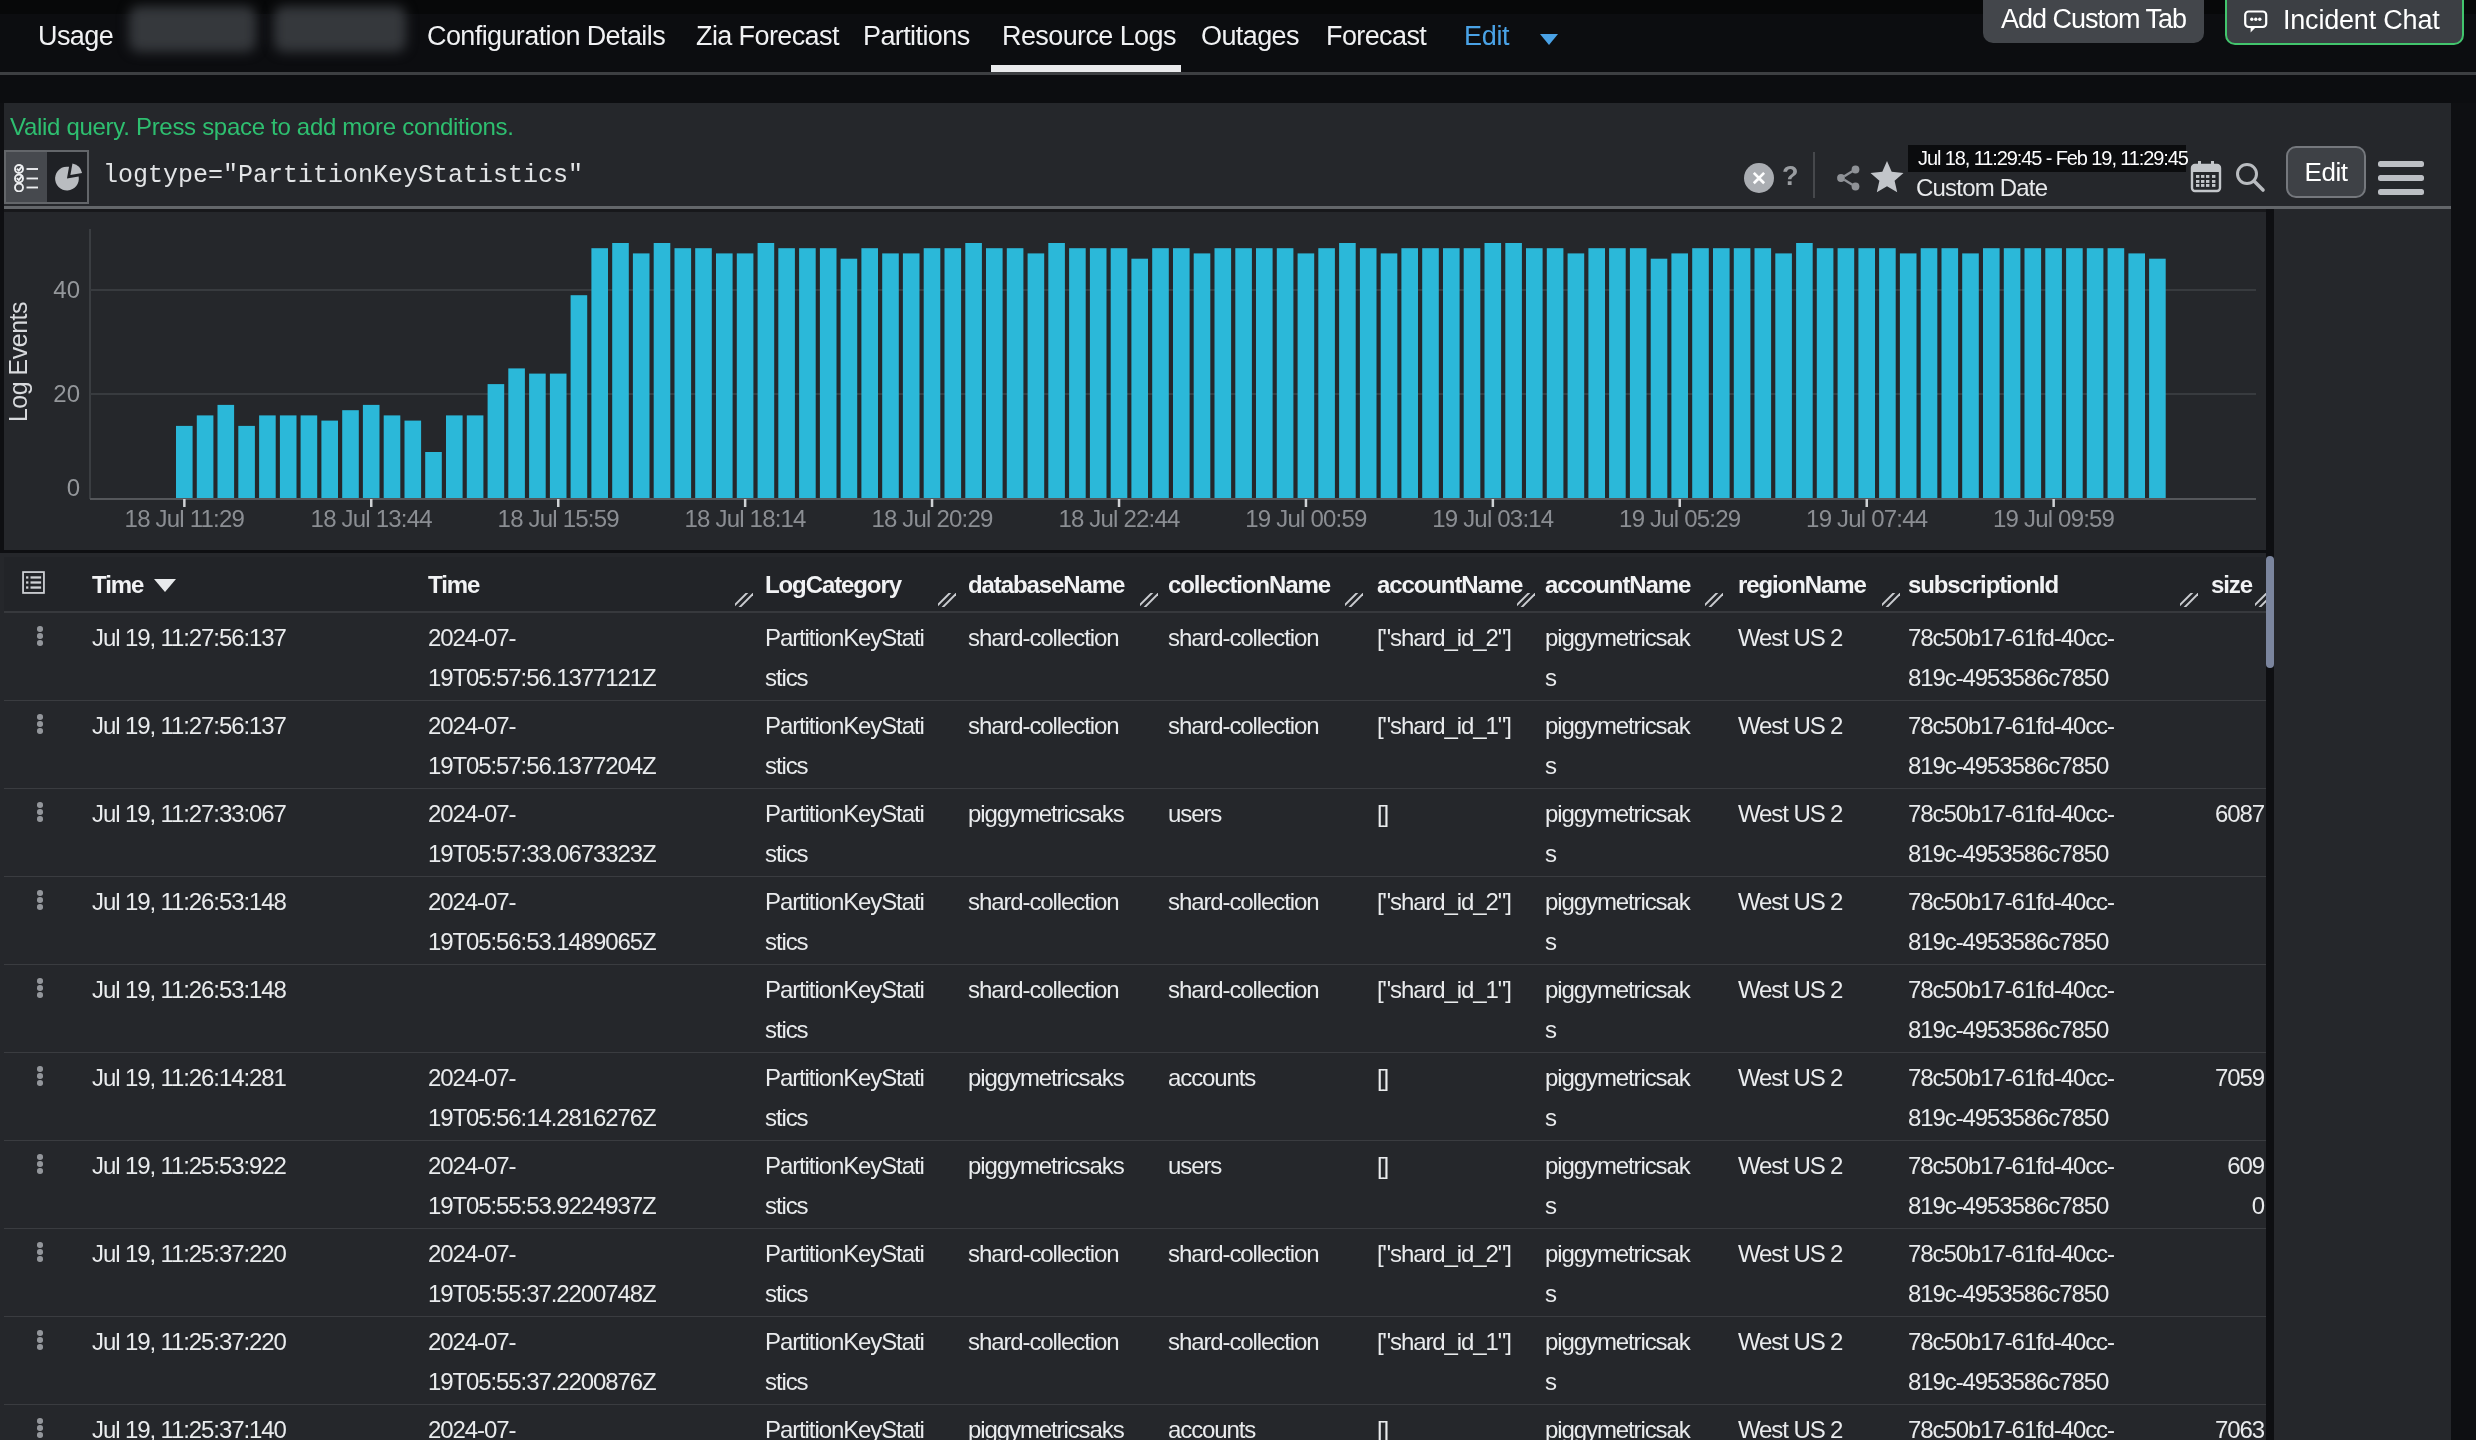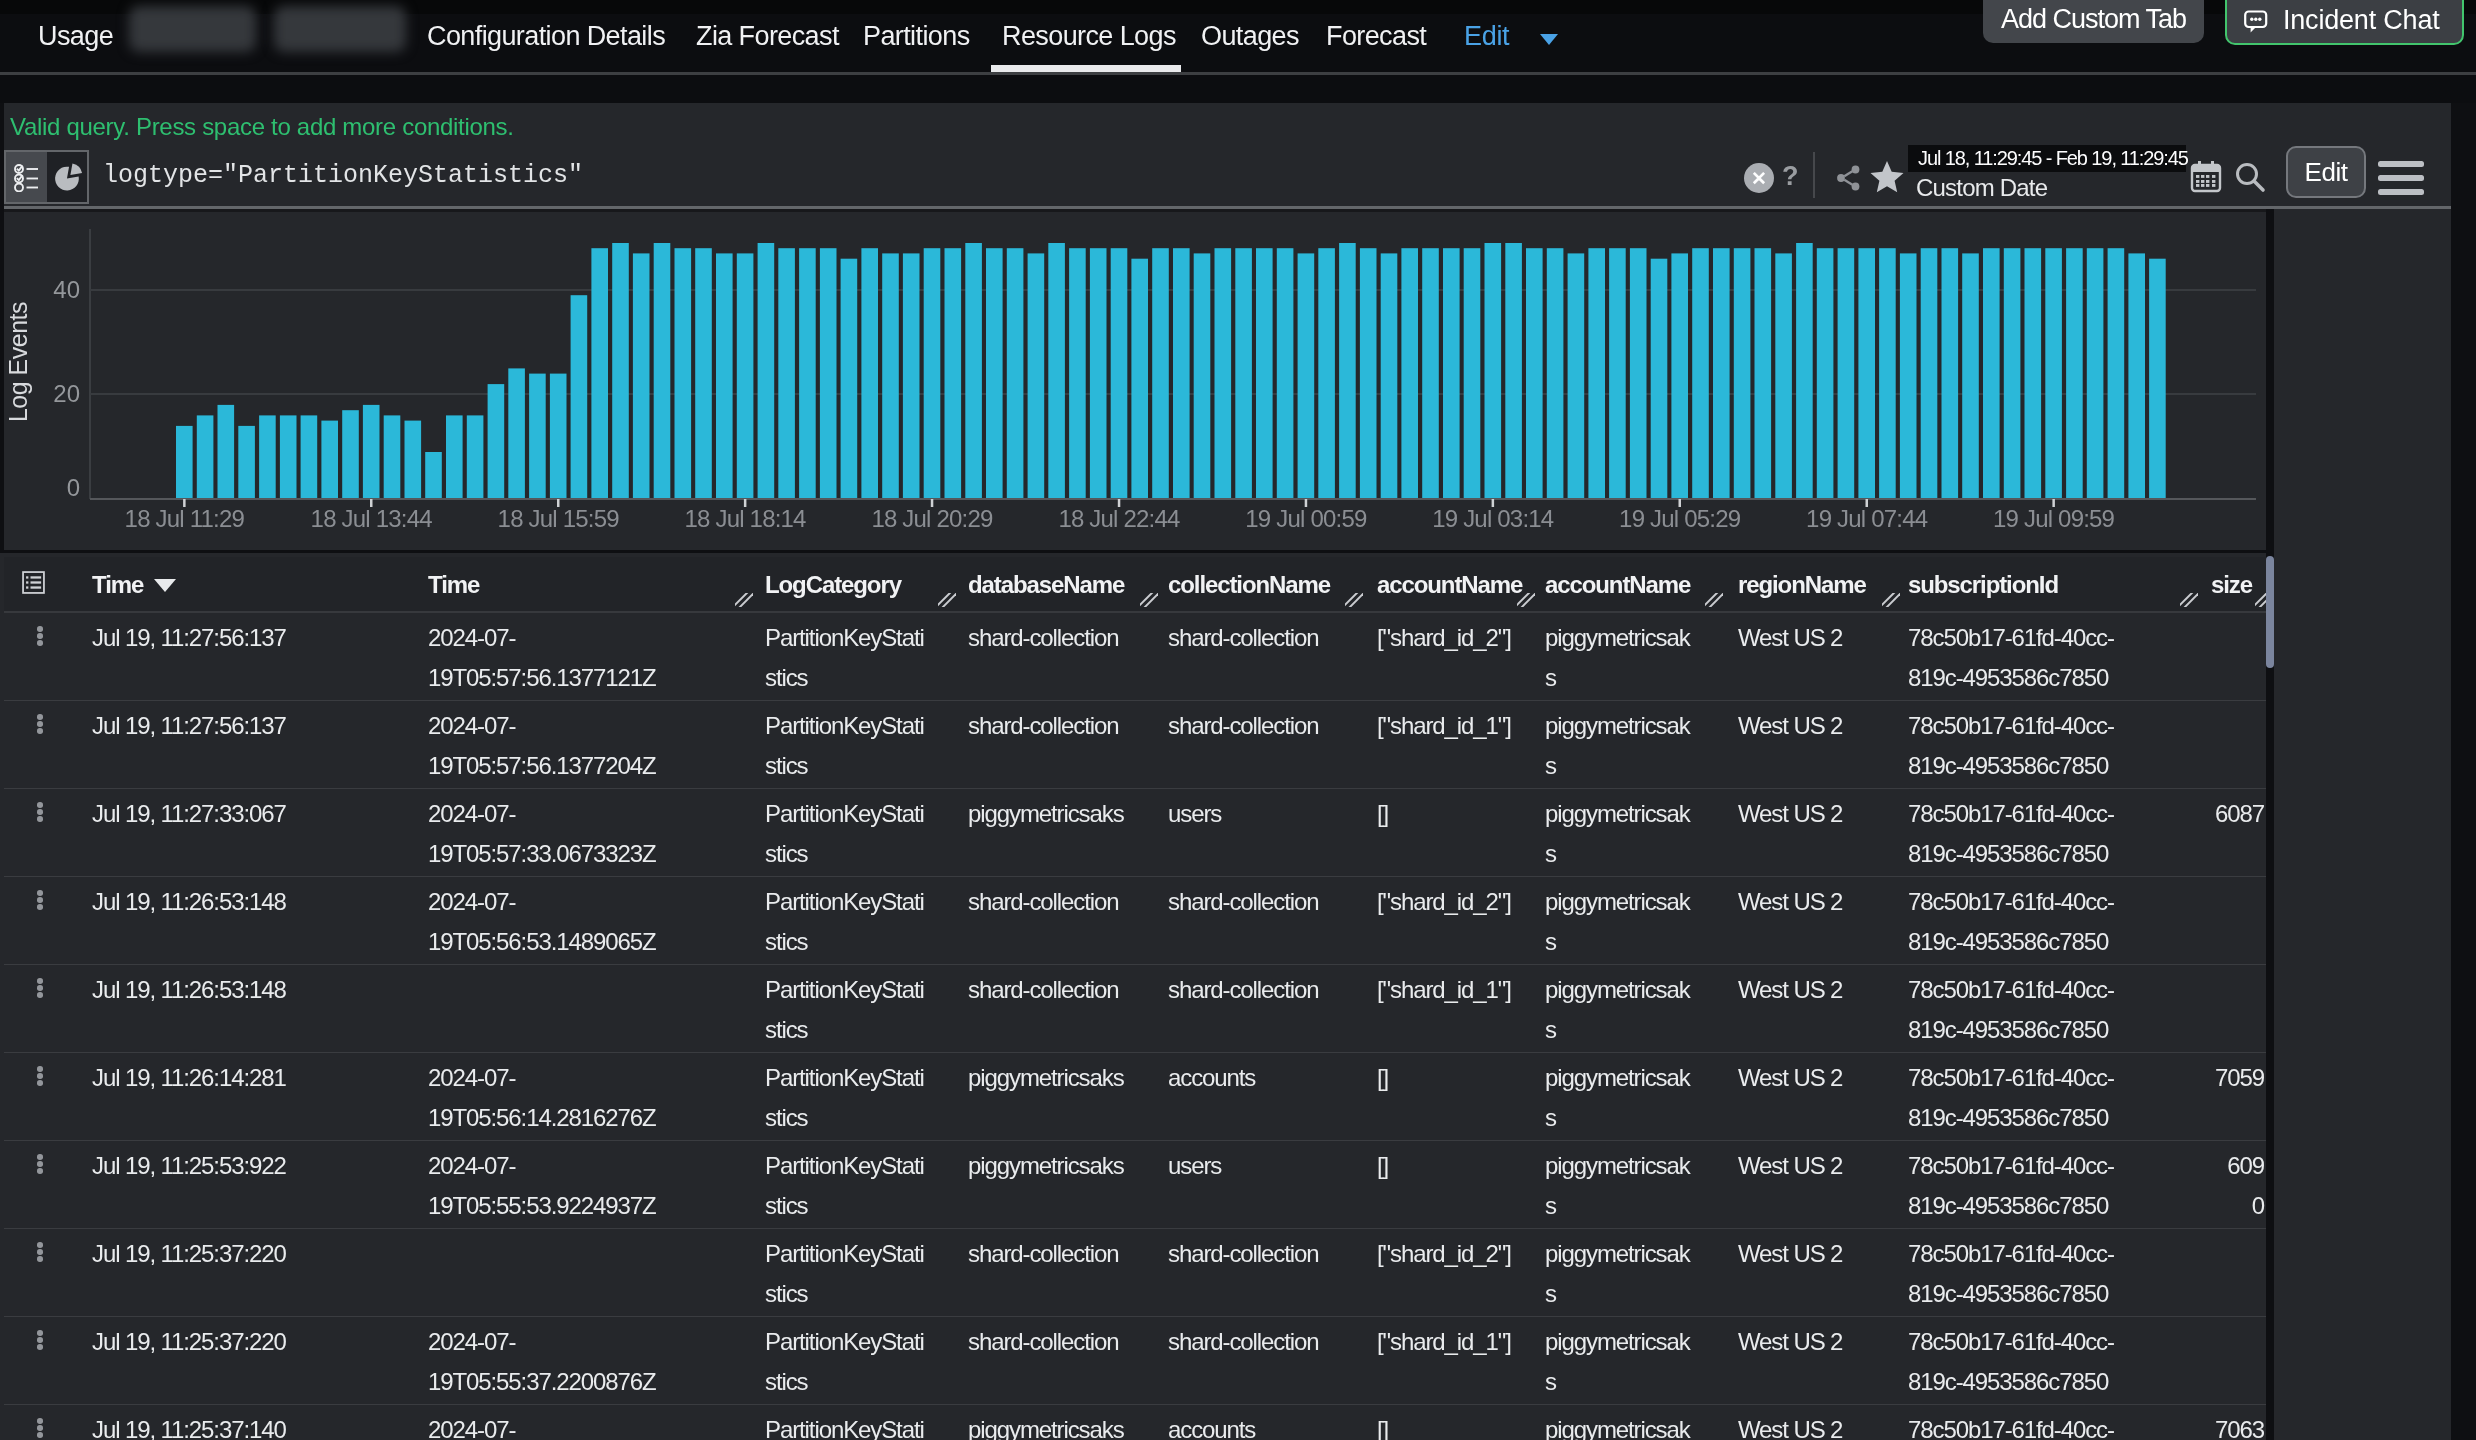--- a/index.html
+++ b/index.html
@@ -464,20 +464,21 @@
       <div class="cell " style="left:1904px;width:240px">78c50b17-61fd-40cc-819c-4953586c7850</div>
       <div class="cell szr" style="left:2196px;width:64px">609<br>0</div>
     </div>
     <div class="trow" style="top:1126px">
       <div class="vdots" style="top:13px">
         <i></i>
         <i></i>
         <i></i>
       </div>
       <div class="cell " style="left:88px;width:320px">Jul 19, 11:25:37:220</div>
+      <div class="cell " style="left:424px;width:310px">2024-07-19T05:55:37.2200748Z</div>
       <div class="cell ba" style="left:761px;width:162px">PartitionKeyStatistics</div>
       <div class="cell " style="left:964px;width:186px">shard-collection</div>
       <div class="cell " style="left:1164px;width:196px">shard-collection</div>
       <div class="cell " style="left:1373px;width:152px">["shard_id_2"]</div>
       <div class="cell ba" style="left:1541px;width:146px">piggymetricsaks</div>
       <div class="cell " style="left:1734px;width:152px">West US 2</div>
       <div class="cell " style="left:1904px;width:240px">78c50b17-61fd-40cc-819c-4953586c7850</div>
     </div>
     <div class="trow" style="top:1214px">
       <div class="vdots" style="top:13px">

